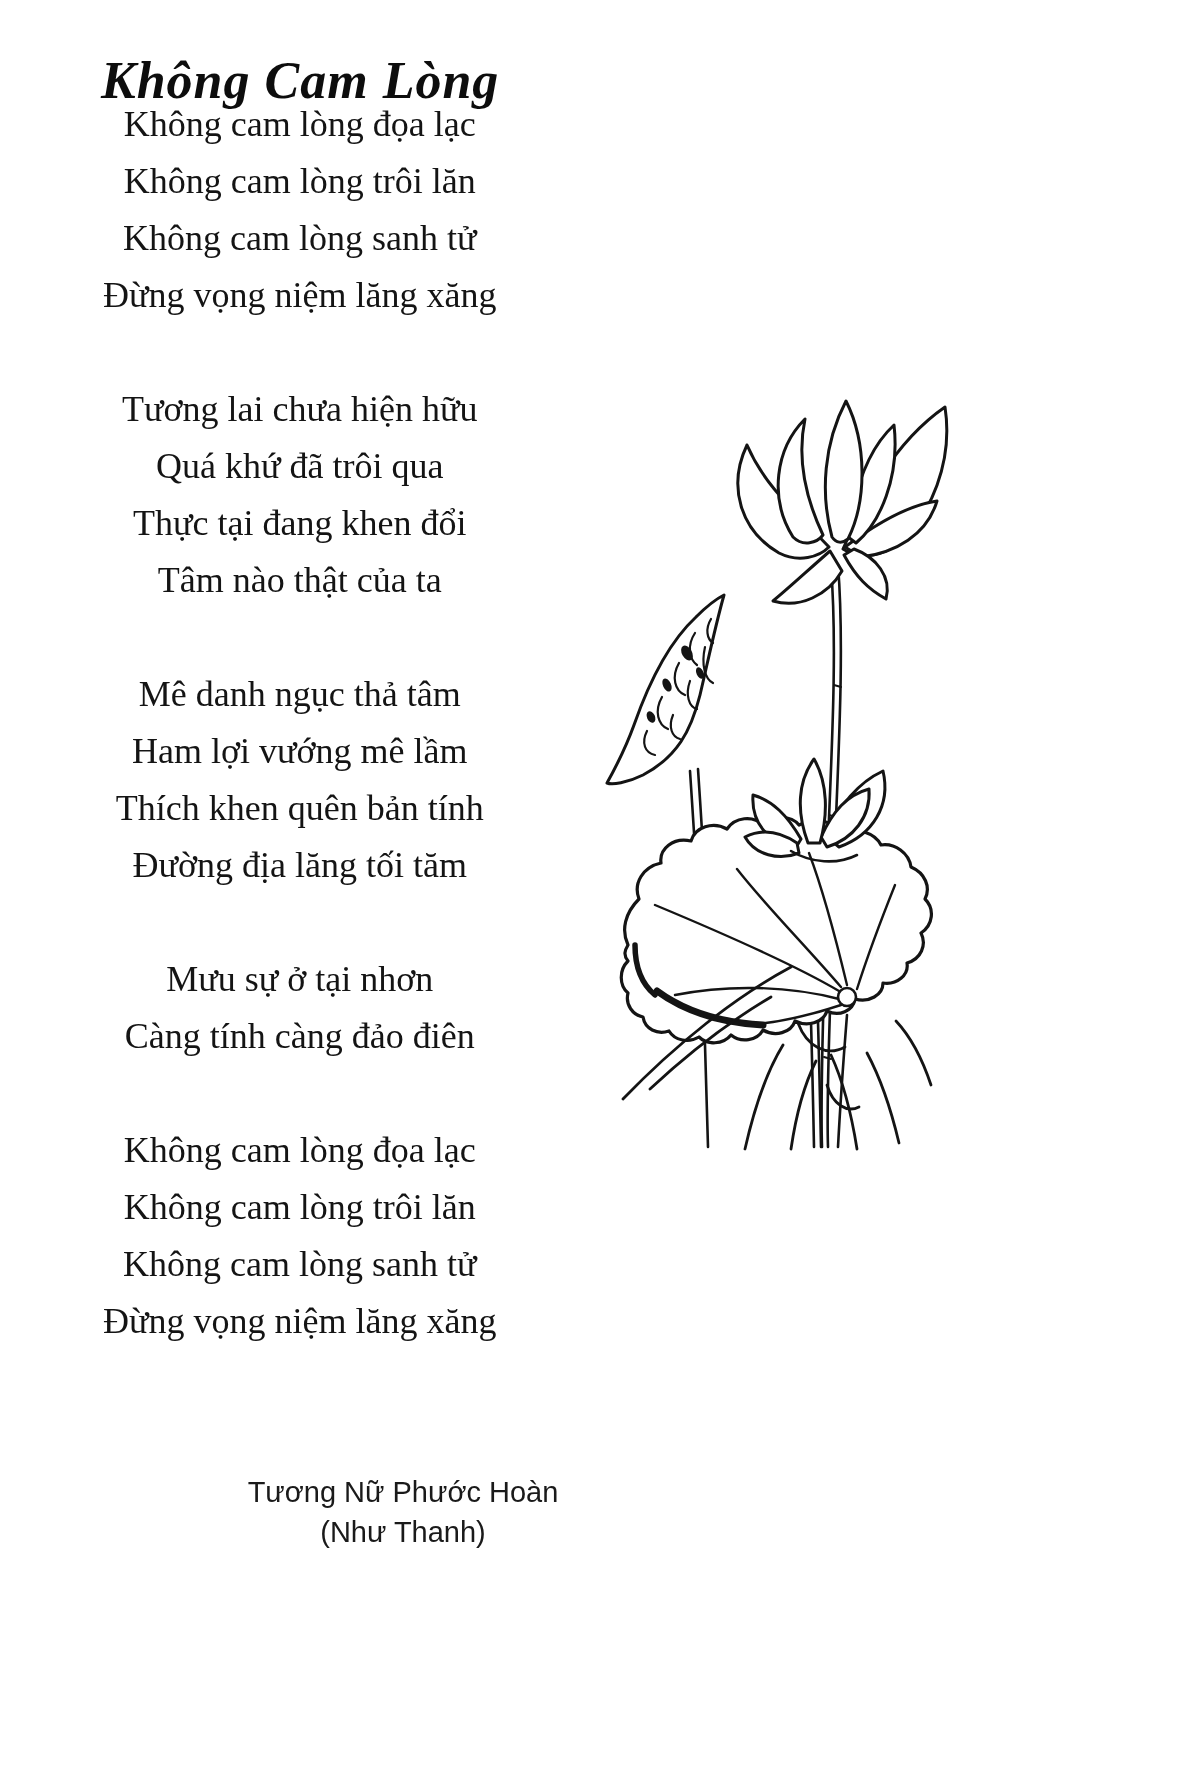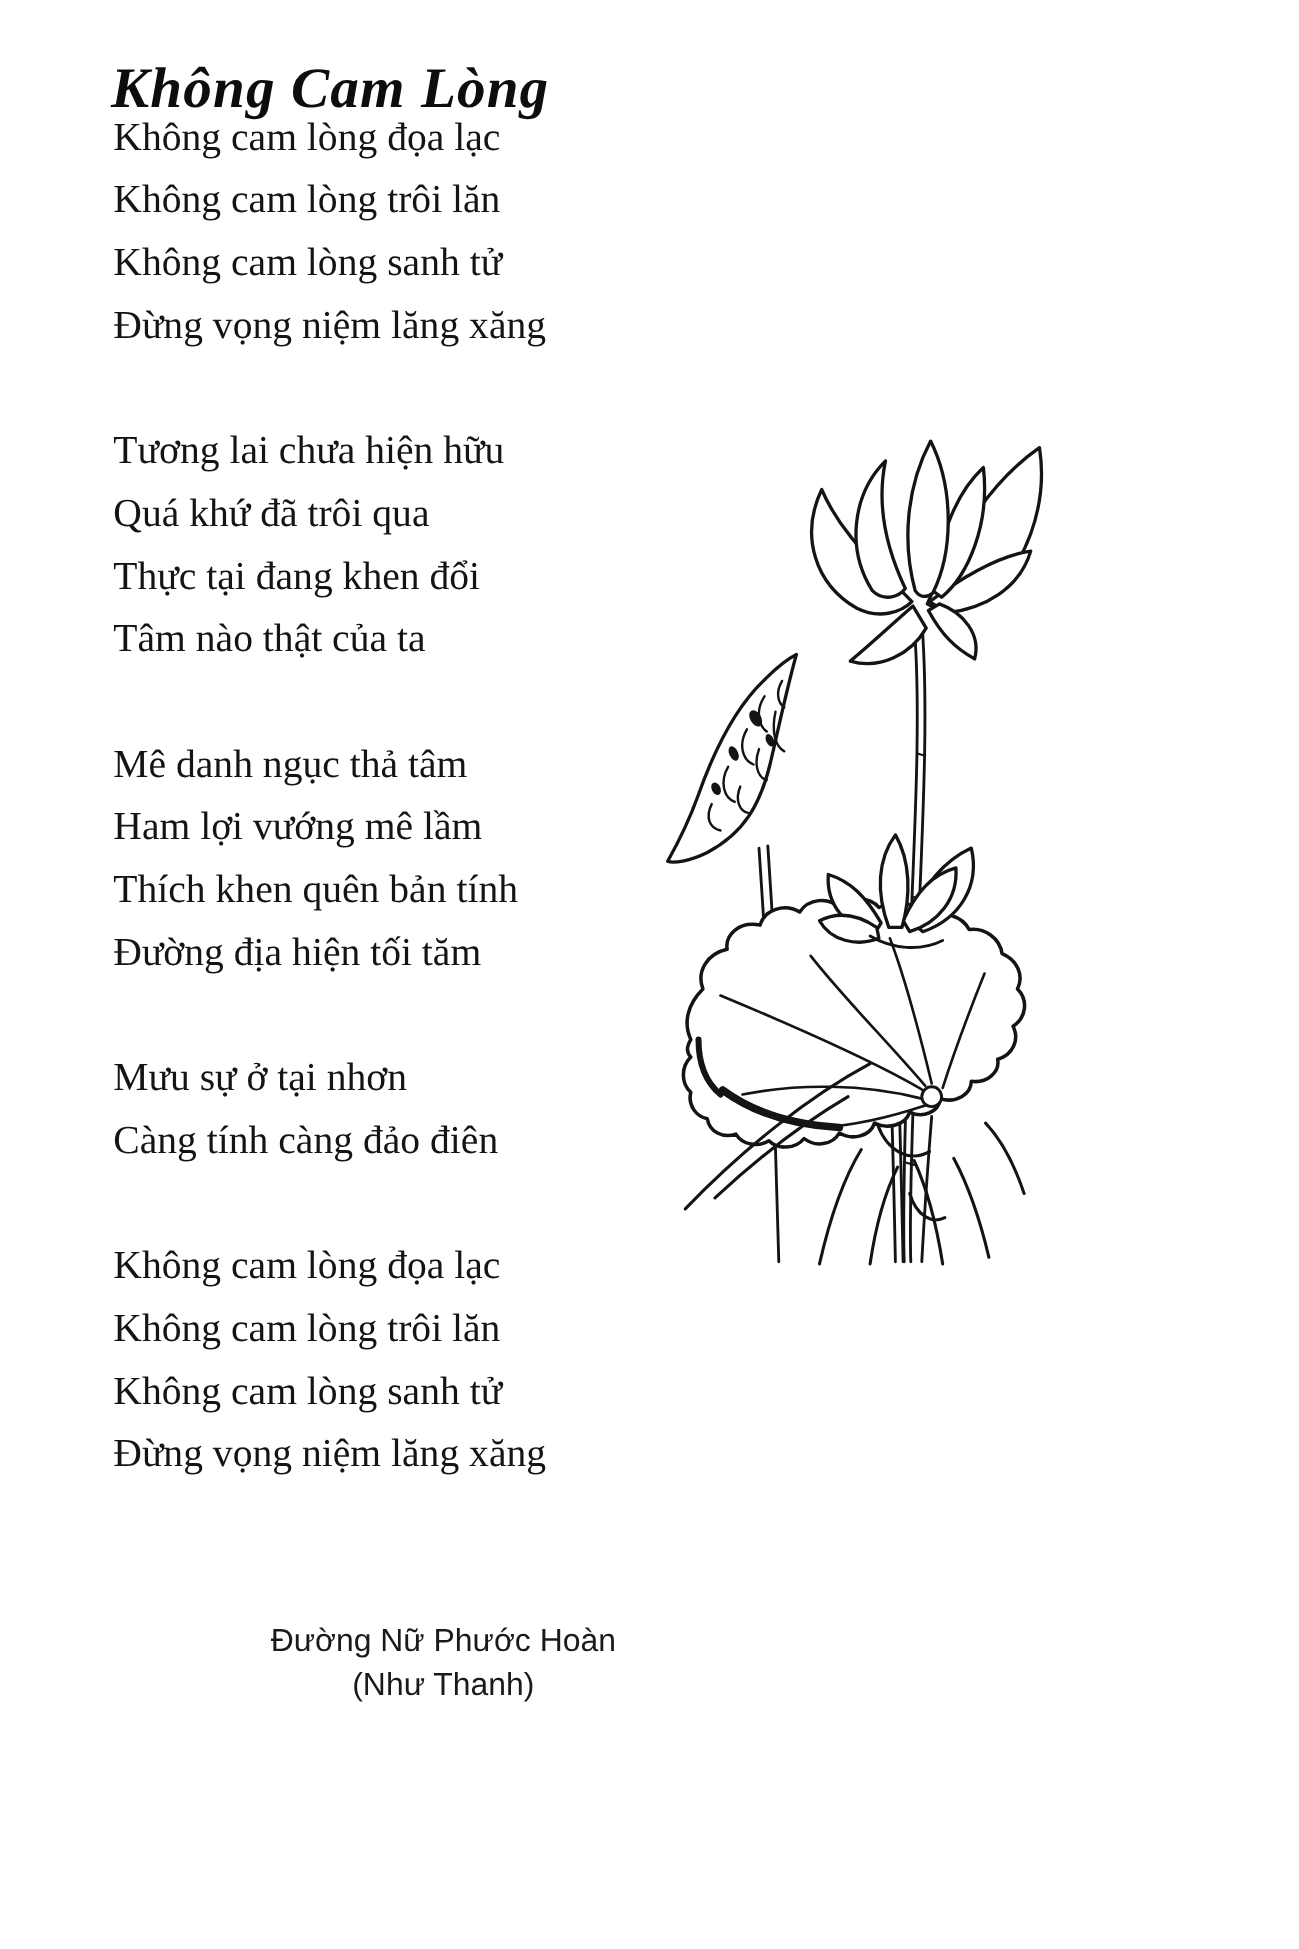--- a/index.html
+++ b/index.html
@@ -22,21 +22,21 @@
     color: #0d0d0d;
     white-space: nowrap;
   }
   .poem {
     position: absolute;
     left: 103px; top: 96px;
     font-size: 36px;
     line-height: 57px;
     color: #141414;
   }
-  .stanza { margin: 0 0 57px 0; }
+  .stanza { margin: 0 0 57px 0; text-align: center; }
   .poem-line { white-space: nowrap; }
   .signature {
     position: absolute;
     left: 103px; top: 1472px;
     width: 600px;
     text-align: center;
     font-family: "Liberation Sans", sans-serif;
     font-size: 29px;
     line-height: 40px;
     color: #1a1a1a;
@@ -63,36 +63,36 @@
   <div class="stanza">
     <div class="poem-line">Tương lai chưa hiện hữu</div>
     <div class="poem-line">Quá khứ đã trôi qua</div>
     <div class="poem-line">Thực tại đang khen đổi</div>
     <div class="poem-line">Tâm nào thật của ta</div>
   </div>
   <div class="stanza">
     <div class="poem-line">Mê danh ngục thả tâm</div>
     <div class="poem-line">Ham lợi vướng mê lầm</div>
     <div class="poem-line">Thích khen quên bản tính</div>
-    <div class="poem-line">Đường địa hiện tối tăm</div>
+    <div class="poem-line">Đường địa lăng tối tăm</div>
   </div>
   <div class="stanza">
     <div class="poem-line">Mưu sự ở tại nhơn</div>
     <div class="poem-line">Càng tính càng đảo điên</div>
   </div>
   <div class="stanza">
     <div class="poem-line">Không cam lòng đọa lạc</div>
     <div class="poem-line">Không cam lòng trôi lăn</div>
     <div class="poem-line">Không cam lòng sanh tử</div>
     <div class="poem-line">Đừng vọng niệm lăng xăng</div>
   </div>
 </div>
 
 <div class="signature">
-  <div>Đường Nữ Phước Hoàn</div>
+  <div>Tương Nữ Phước Hoàn</div>
   <div>(Như Thanh)</div>
 </div>
 
 <div class="illustration">
   <svg viewBox="0 0 370 770" xmlns="http://www.w3.org/2000/svg">
 
     <g fill="none" stroke="#141414" stroke-width="2.6" stroke-linecap="round">
       <path d="M243,180 C251,280 240,420 238,520 C236,620 231,700 233,762"></path>
       <path d="M236,182 C244,282 233,420 231,520 C229,620 225,700 227,762"></path>
       <path d="M95,386 C100,460 106,560 110,660 C111,700 112,732 113,762"></path>

